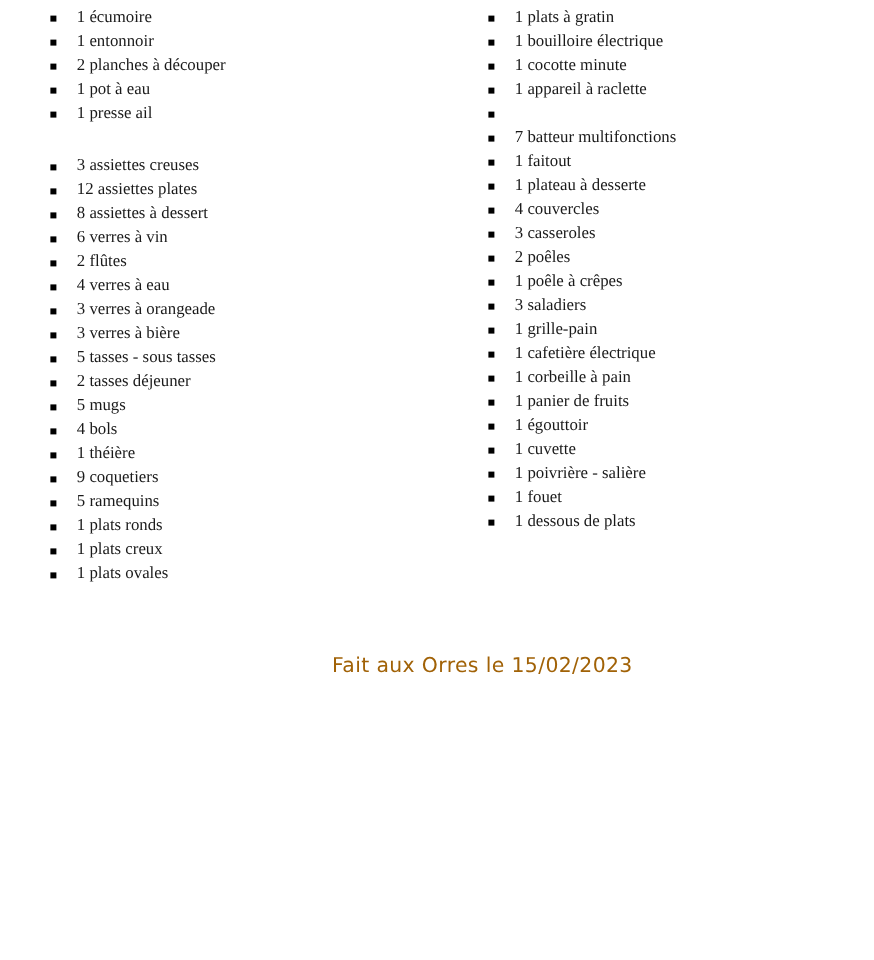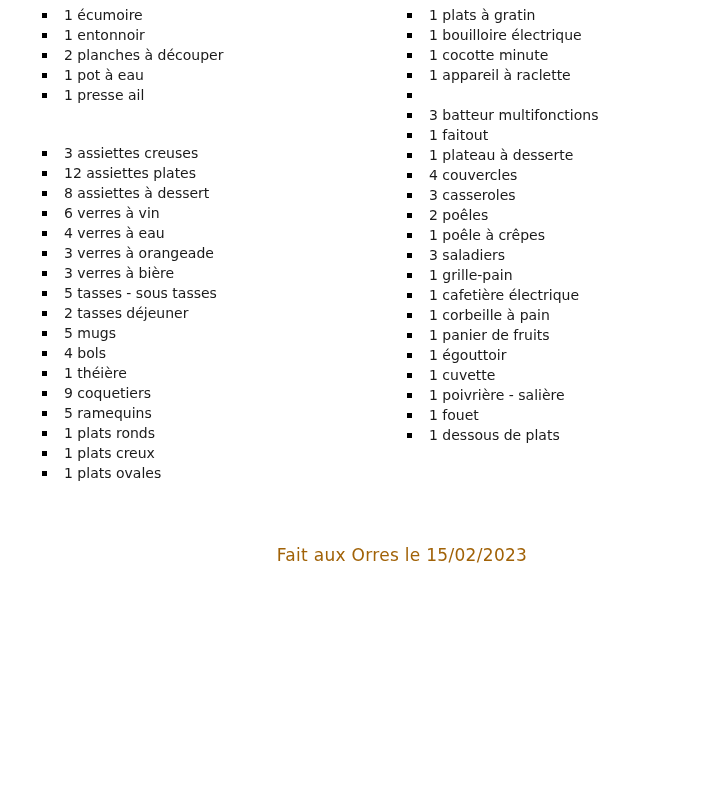--- a/index.html
+++ b/index.html
@@ -8,24 +8,25 @@
     width: 728px;
     height: 800px;
     background: #ffffff;
     font-family: "DejaVu Sans", sans-serif;
     color: #1a1a1a;
     overflow: hidden;
   }
   .column {
     position: absolute;
     top: 5px;
+    font-family: Liberation Serif, serif;
   }
   .column-left  { left: 40px;  width: 330px; }
   .column-right { left: 405px; width: 300px; }
-  .group + .group { margin-top: 38px; text-align: center; }
+  .group + .group { margin-top: 24px; text-align: center; }
   .item {
     display: flex;
     align-items: flex-start;
     font-size: 14px;
   }
   .bullet {
     flex: 0 0 24px;
     position: relative;
     height: 20px;
   }
@@ -129,20 +130,28 @@
           </span>
           <span class="text">
             <div>6 verres à vin</div>
           </span>
         </div>
         <div class="item">
           <span class="bullet">
             <span class="sq" style="background: rgb(0, 0, 0);"></span>
           </span>
           <span class="text">
+            <div>2 flûtes</div>
+          </span>
+        </div>
+        <div class="item">
+          <span class="bullet">
+            <span class="sq" style="background: rgb(0, 0, 0);"></span>
+          </span>
+          <span class="text">
             <div>4 verres à eau</div>
           </span>
         </div>
         <div class="item">
           <span class="bullet">
             <span class="sq" style="background: rgb(0, 0, 0);"></span>
           </span>
           <span class="text">
             <div>3 verres à orangeade</div>
           </span>
@@ -274,21 +283,21 @@
         <div class="item">
           <span class="bullet">
             <span class="sq" style="background: rgb(0, 0, 0);"></span>
           </span>
         </div>
         <div class="item">
           <span class="bullet">
             <span class="sq" style="background: rgb(0, 0, 0);"></span>
           </span>
           <span class="text">
-            <div>3 batteur multifonctions</div>
+            <div>7 batteur multifonctions</div>
           </span>
         </div>
         <div class="item">
           <span class="bullet">
             <span class="sq" style="background: rgb(0, 0, 0);"></span>
           </span>
           <span class="text">
             <div>1 faitout</div>
           </span>
         </div>

